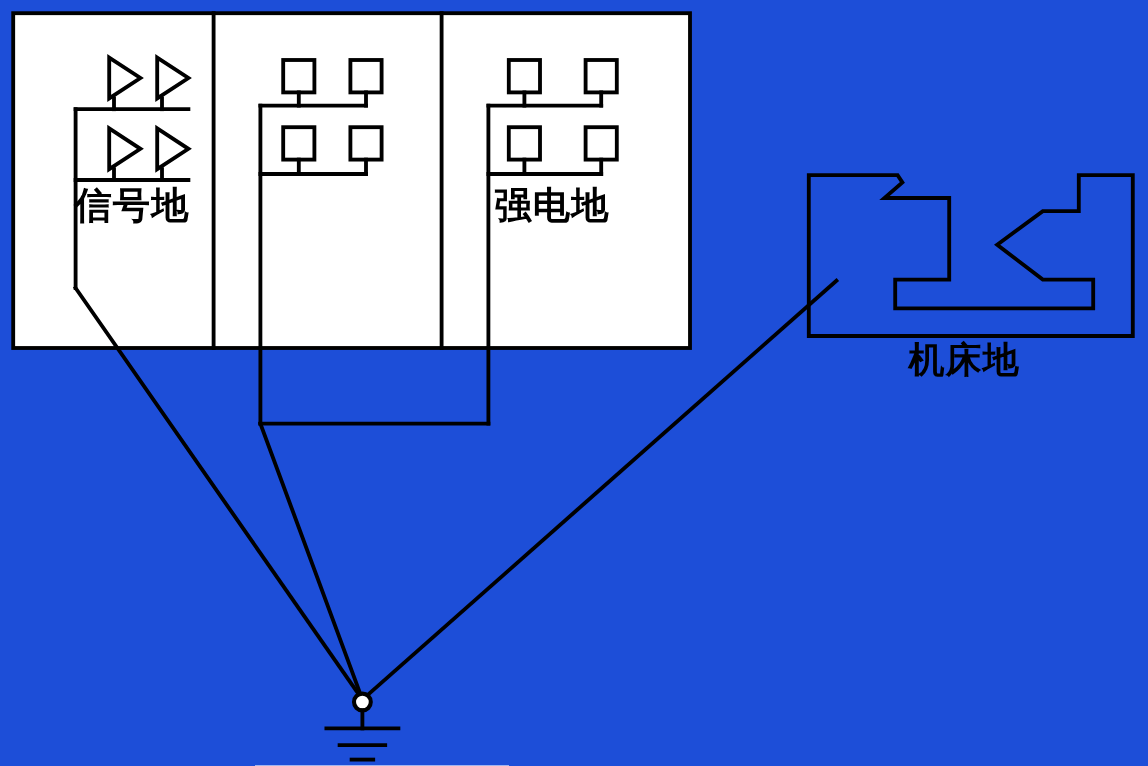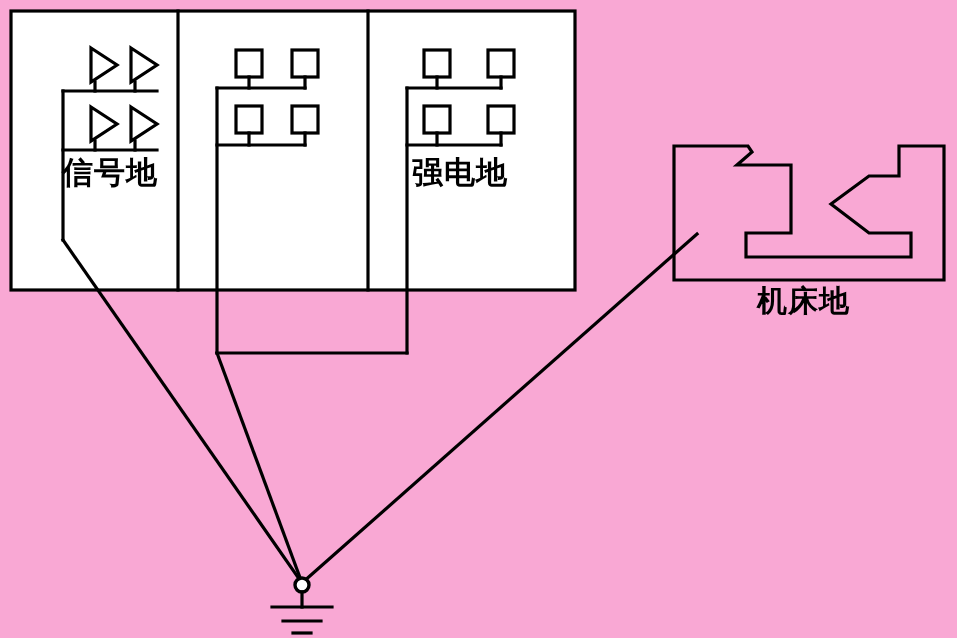--- a/index.html
+++ b/index.html
@@ -8,21 +8,21 @@
     padding: 0;
     background: #ffffff;
   }
   body {
     font-family: "Liberation Sans", "DejaVu Sans", sans-serif;
   }
   #canvas {
     position: relative;
     width: 957px;
     height: 638px;
-    background: #f9a8d4;
+    background: #1d4ed8;
     overflow: hidden;
   }
   #diagram-svg {
     position: absolute;
     top: 0;
     left: 0;
     width: 957px;
     height: 638px;
   }
   .stroke {

